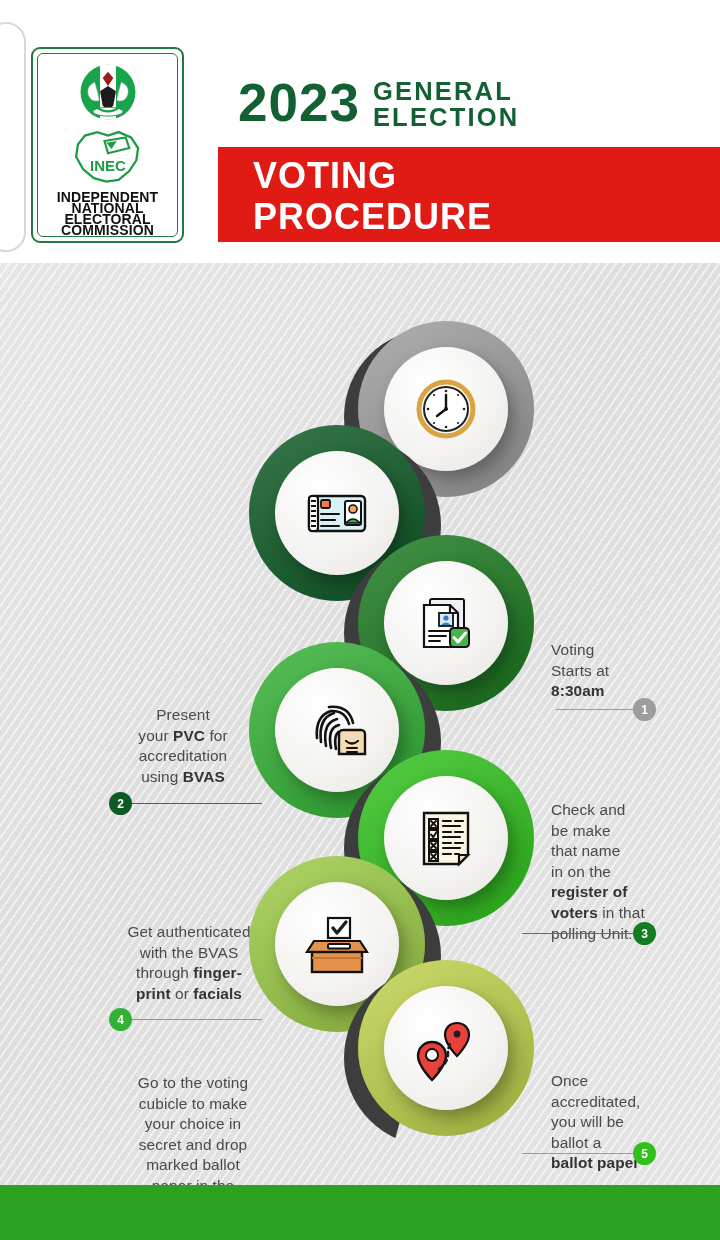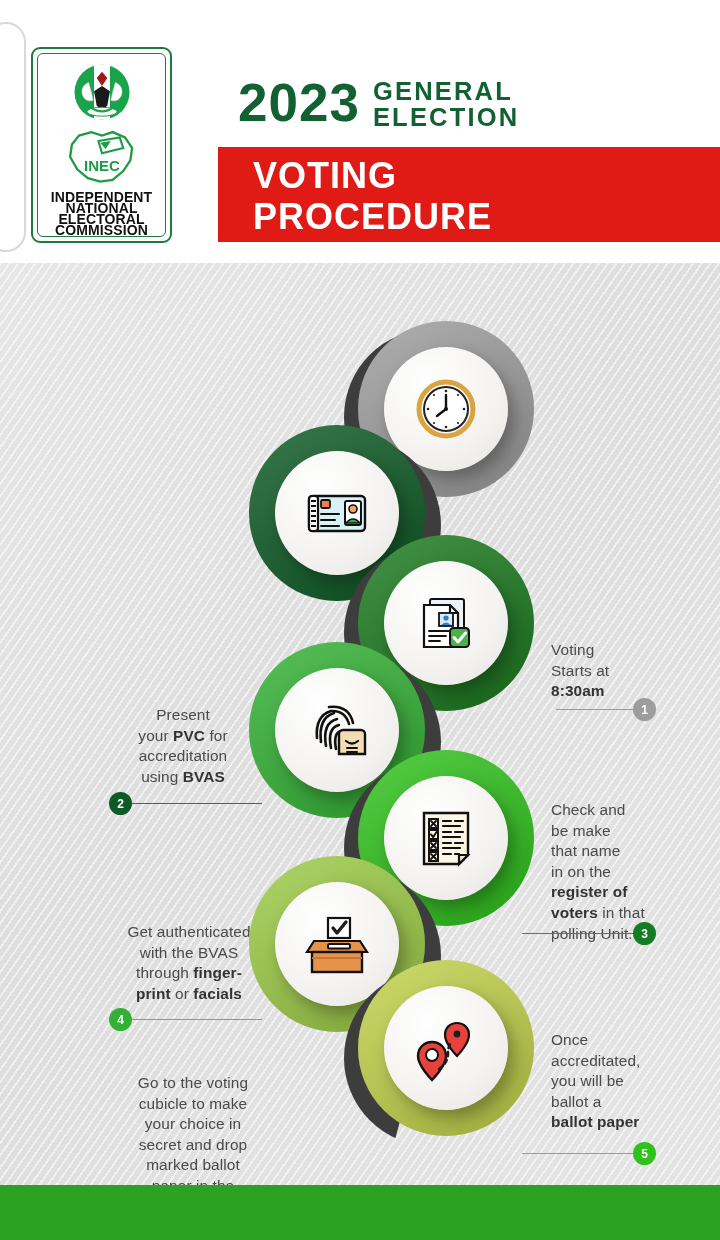--- a/index.html
+++ b/index.html
@@ -14,21 +14,21 @@
   
   .header {
     position:absolute; left:0; top:0; width:720px; height:263px;
     background:#ffffff;
   }
   .corner-arc {
     position:absolute; left:-14px; top:22px; width:40px; height:230px;
     border:2px solid #d8d8d8; border-radius:22px; background:transparent;
   }
   .logo-box {
-    position:absolute; left:31px; top:47px; width:141px; height:196px;
+    position:absolute; left:31px; top:47px; width:153px; height:196px;
     background:#ffffff; border:2px solid #1f7a3f; border-radius:9px;
     padding:4px;
   }
   .logo-inner {
     width:100%; height:100%;
     border:1.5px solid #1f7a3f; border-radius:6px;
     display:flex; flex-direction:column; align-items:center;
     padding-top:9px;
   }
   .logo-crest { width:74px; height:68px; }
@@ -334,21 +334,21 @@
             <line x1="33" y1="35" x2="50" y2="35"></line>
             <line x1="33" y1="41" x2="41" y2="41"></line>
               <line x1="45" y1="41" x2="53" y2="41"></line>
             <line x1="33" y1="46" x2="50" y2="46"></line>
             <line x1="33" y1="52" x2="41" y2="52"></line>
               <line x1="45" y1="52" x2="49" y2="52"></line>
           </g>
         </svg>
       </div>
     </div>
-    <div class="step-text right" style="left:551px; top:767px; width:128px;">
+    <div class="step-text right" style="left:551px; top:808px; width:128px;">
       <div>Once</div>
       <div>accreditated,</div>
       <div>you will be</div>
       <div>ballot a</div>
       <div><b>ballot paper</b></div>
     </div>
     <div class="connector" style="left:522px; top:890px; width:116px; background:#77b86c;"></div>
     <div class="badge" style="left:633px; top:879px; background:#2fc21c;">5</div>
 
     <div class="node" style="left:249px; top:593px;">

